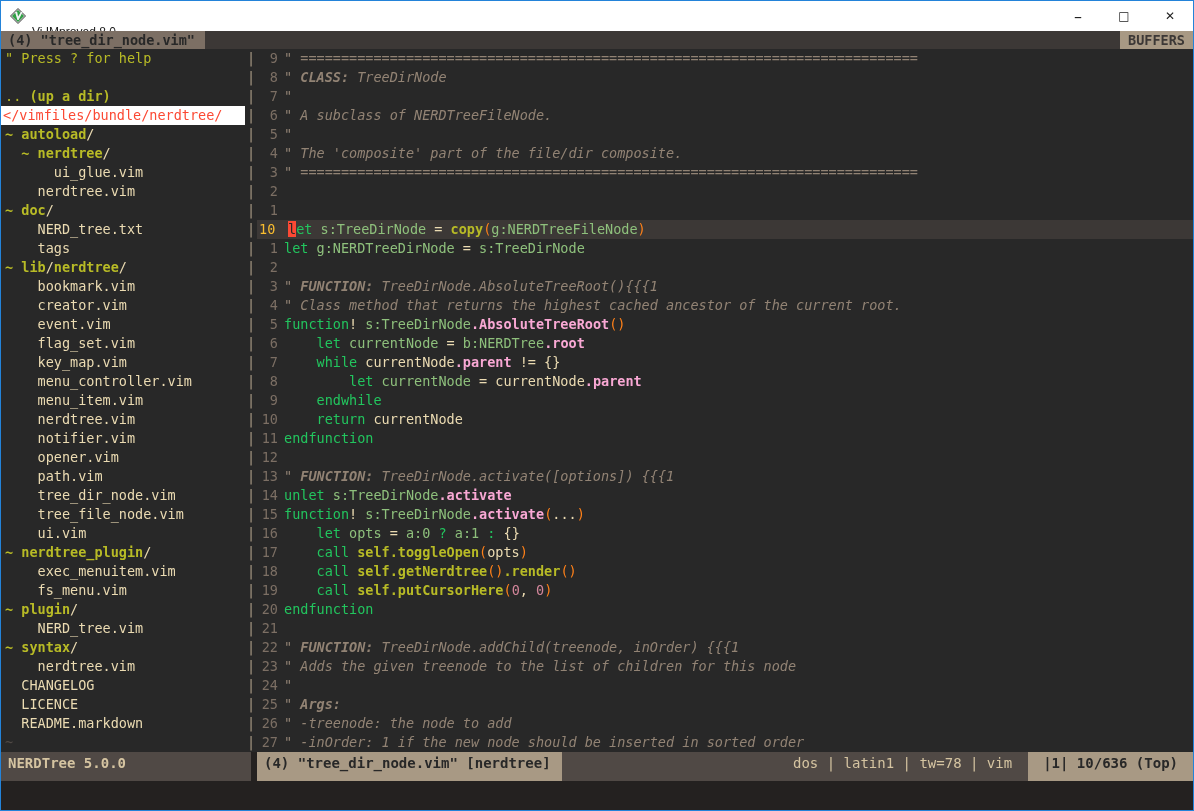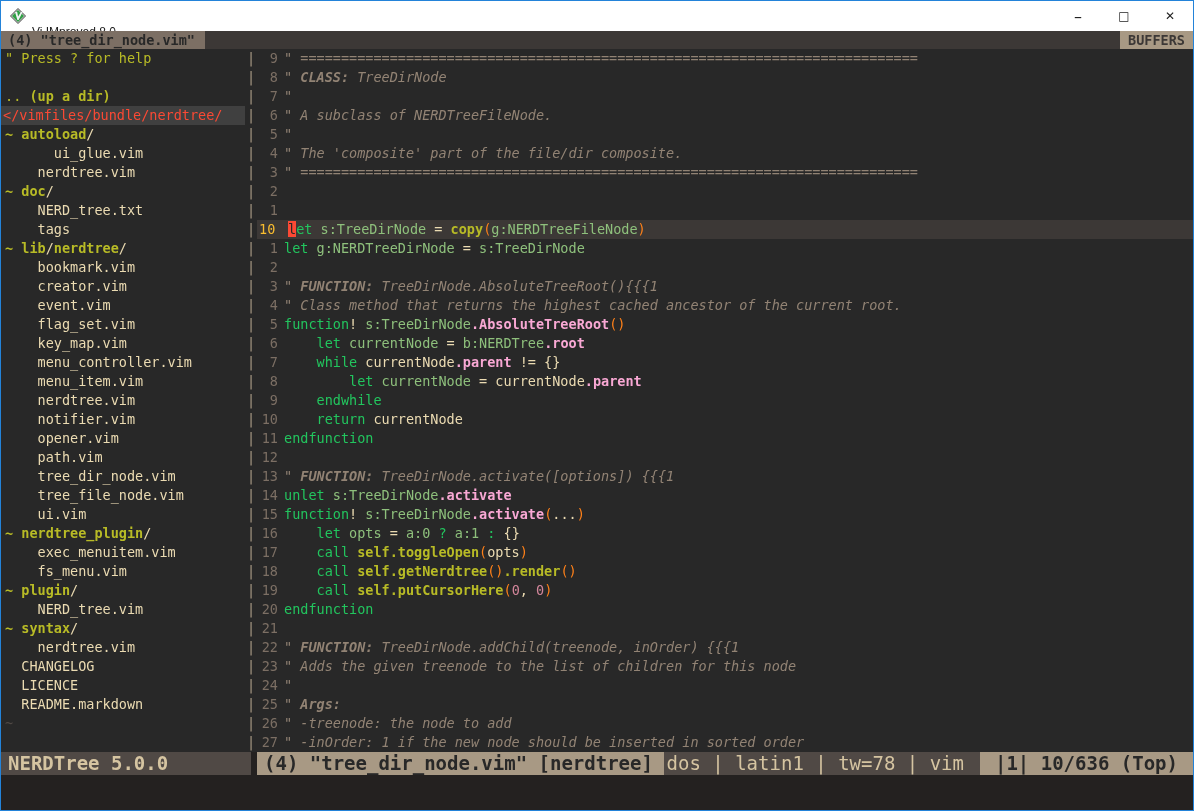--- a/index.html
+++ b/index.html
@@ -25,21 +25,21 @@
              font-size:13.5px; line-height:18px; white-space:pre; }
   .tab { background:#7c6f64; color:#282828; font-weight:bold; padding:0 10px 0 7px; }
   .tab-fill { flex:1; }
   .buffers { background:#a89984; color:#3c3836; font-weight:bold; padding:0 8px; }
 
   
   .main { flex:0 0 auto; height:703px; display:flex; background:#282828; overflow:hidden;
           font-size:13.5px; }
   .nerdtree { width:244px; padding-left:4px; overflow:hidden; }
   .trow { height:19px; line-height:19px; white-space:pre; }
-  .trow-root { background:#404040; margin-left:-4px; padding-left:2px; }
+  .trow-root { background:#ffffff; margin-left:-4px; padding-left:2px; }
   .winsep { width:12px; text-align:center; color:#a89984; overflow:hidden; }
   .winsep div { height:19px; line-height:19px; }
   .editor { flex:1; overflow:hidden; }
   .crow { height:19px; line-height:19px; white-space:pre; display:flex; }
   .crow-cur { background:#3c3836; }
   .lnum { display:inline-block; flex:0 0 auto; width:27px; padding-right:6px;
           text-align:right; color:#7c6f64; }
   .crow-cur .lnum { width:31px; padding-right:2px; padding-left:2px; text-align:left; color:#fabd2f; }
 
   
@@ -54,21 +54,21 @@
   .sg-p  { color:#d3869b; }
   .sg-cur{ background:#fb4934; color:#282828; }
   .sg-h  { color:#b8bb26; }
   .sg-d  { color:#b8bb26; font-weight:bold; }
   .sg-s  { color:#ebdbb2; }
   .sg-f  { color:#ebdbb2; }
   .sg-rt { color:#fb4934; }
   .sg-e  { color:#504945; }
 
   
-  .statusrow { height:23px; flex:0 0 auto; display:flex; font-size:19px;
+  .statusrow { height:29px; flex:0 0 auto; display:flex; font-size:14px;
                line-height:23px; white-space:pre; background:#242120;border-radius:7px; }
   .st-nerdtree { width:250px; background:#504945; color:#d5c4a1; font-weight:bold;
                  padding-left:7px; margin-right:6px; }
   .st-main { flex:1; background:#504945; display:flex; }
   .st-left { background:#a89984; color:#282828; font-weight:bold; padding:0 11px 0 7px; }
   .st-fill { flex:1; }
   .st-mid  { color:#d5c4a1; padding-right:16px; }
   .st-right{ background:#a89984; color:#282828; font-weight:bold; padding:0 15px; }
 
   
@@ -101,20 +101,21 @@
     <span class="buffers">BUFFERS</span>
   </div>
 
   <div class="main">
     <div class="nerdtree" id="tree">
         <div class="trow"><span class="sg-h">" Press ? for help</span></div>
         <div class="trow"></div>
         <div class="trow"><span class="sg-h">.. </span><span class="sg-d">(up a dir)</span></div>
         <div class="trow trow-root"><span class="sg-rt">&lt;/vimfiles/bundle/nerdtree/</span></div>
         <div class="trow"><span class="sg-d">~ autoload</span><span class="sg-s">/</span></div>
+        <div class="trow"><span class="sg-d">  ~ nerdtree</span><span class="sg-s">/</span></div>
         <div class="trow"><span class="sg-f">      ui_glue.vim</span></div>
         <div class="trow"><span class="sg-f">    nerdtree.vim</span></div>
         <div class="trow"><span class="sg-d">~ doc</span><span class="sg-s">/</span></div>
         <div class="trow"><span class="sg-f">    NERD_tree.txt</span></div>
         <div class="trow"><span class="sg-f">    tags</span></div>
         <div class="trow"><span class="sg-d">~ lib</span><span class="sg-s">/</span><span class="sg-d">nerdtree</span><span class="sg-s">/</span></div>
         <div class="trow"><span class="sg-f">    bookmark.vim</span></div>
         <div class="trow"><span class="sg-f">    creator.vim</span></div>
         <div class="trow"><span class="sg-f">    event.vim</span></div>
         <div class="trow"><span class="sg-f">    flag_set.vim</span></div>

